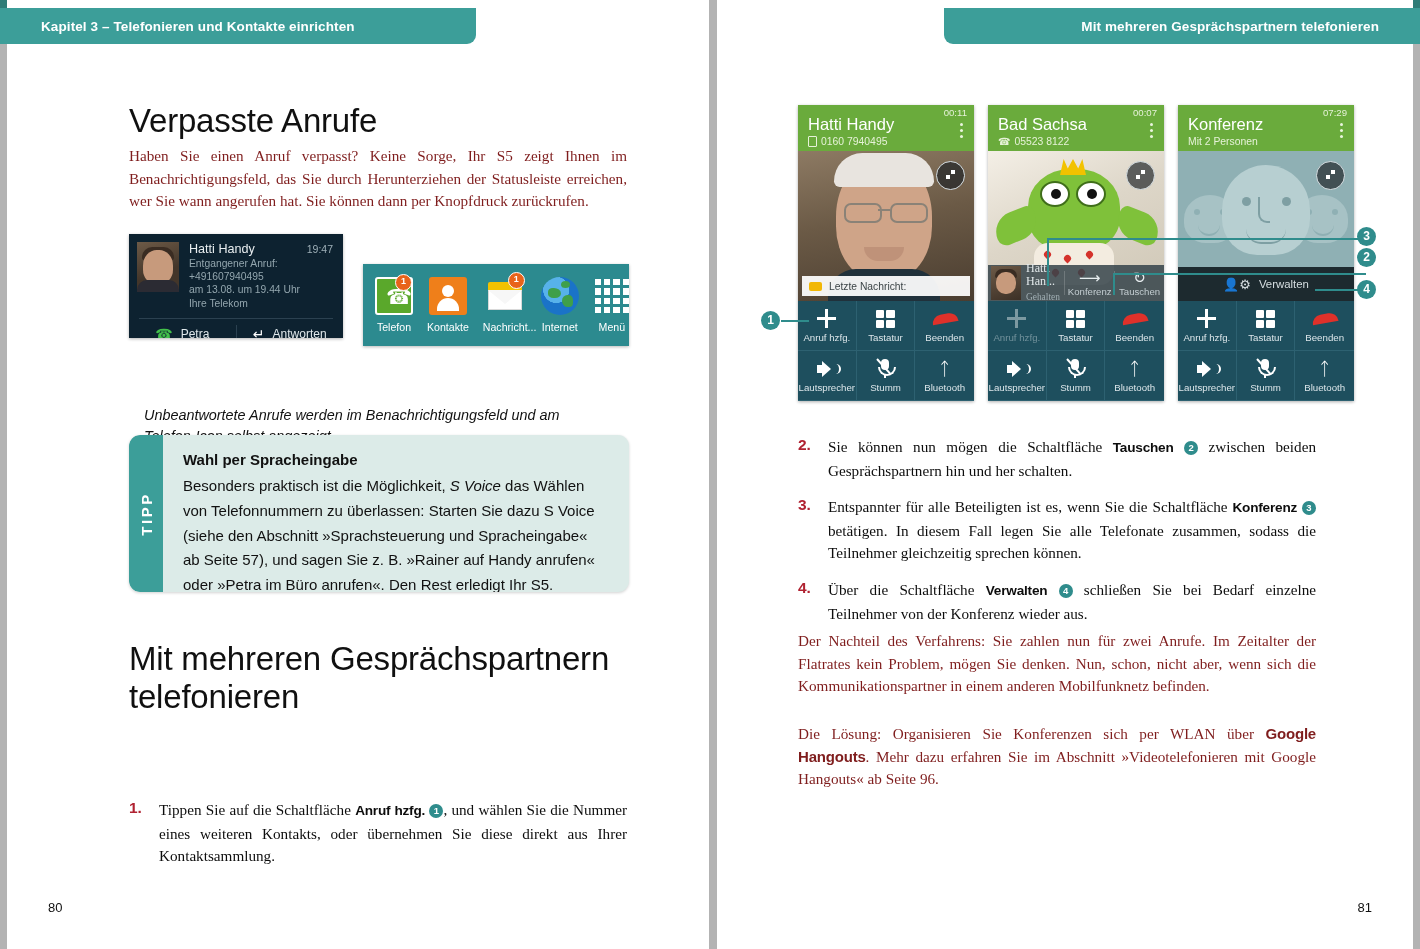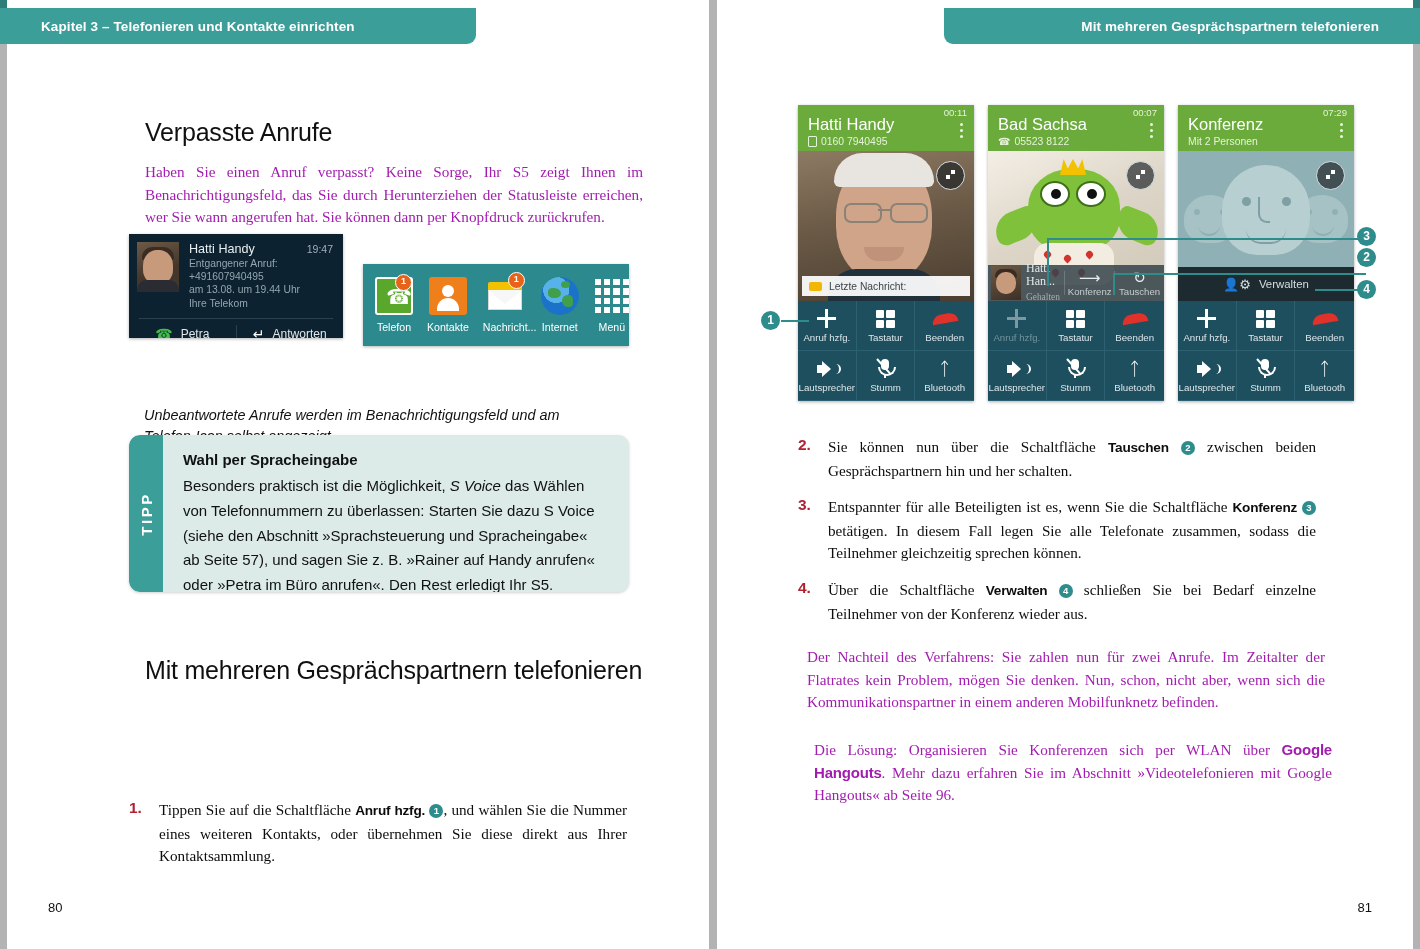--- a/index.html
+++ b/index.html
@@ -30,27 +30,27 @@
     background:#3c9e99;color:#ffffff;
     font-family:"Liberation Sans", sans-serif;
     font-size:13.5px;font-weight:600;letter-spacing:.1px;
     display:flex;align-items:center;
   }
   .runhead-left{left:-7px;width:476px;border-bottom-right-radius:9px;padding-left:41px;box-sizing:border-box;}
   .runhead-right{right:-7px;width:476px;border-bottom-left-radius:9px;padding-right:41px;box-sizing:border-box;justify-content:flex-end;}
 
   h2.section{
     font-family:"Liberation Sans", sans-serif;
-    font-weight:400;font-size:25px;color:#101010;
-    margin:16px;letter-spacing:-.2px;
+    font-weight:400;font-size:33px;color:#101010;
+    margin:0;letter-spacing:-.2px;
   }
   p.body{
     font-family:"Liberation Serif", serif;
-    font-size:15.2px;line-height:22.6px;color:#a21caf;
-    margin:16px;text-align:justify;
+    font-size:15.2px;line-height:22.6px;color:#7f1d1d;
+    margin:0;text-align:justify;
   }
   .caption{
     font-family:"Liberation Sans", sans-serif;
     font-style:italic;font-size:14.4px;line-height:21px;color:#111;
   }
 
   
   .step{display:flex;margin-top:14px;}
   .step .num{
     font-family:"Liberation Sans", sans-serif;
@@ -603,36 +603,36 @@
 
     <div class="clineT" style="left:330px;top:238px;width:2px;height:48px;"></div>
     <div class="cline" style="left:330px;top:238px;width:319px;"></div>
     <div class="callout" style="left:640px;top:227px;">3</div>
 
     <div class="cline" style="left:598px;top:289px;width:50px;"></div>
     <div class="callout" style="left:640px;top:280px;">4</div>
 
     <div class="step" style="position:absolute;left:81px;top:422px;width:518px;">
       <div class="num">2.</div>
-      <div class="txt"><span>Sie können nun über die Schaltfläche </span><span class="ui">Tauschen</span>
+      <div class="txt"><span>Sie können nun mögen die Schaltfläche </span><span class="ui">Tauschen</span>
         <span class="badge">2</span><span> zwischen beiden Gesprächspartnern hin und her schalten.</span></div>
     </div>
 
     <div class="step" style="position:absolute;left:81px;top:482px;width:518px;">
       <div class="num">3.</div>
       <div class="txt"><span>Entspannter für alle Beteiligten ist es, wenn Sie die Schaltfläche </span><span class="ui">Konferenz</span>
         <span class="badge">3</span><span> betätigen. In diesem Fall legen Sie alle Telefonate zusammen, sodass die Teilnehmer gleichzeitig sprechen können.</span></div>
     </div>
 
     <div class="step" style="position:absolute;left:81px;top:565px;width:518px;">
       <div class="num">4.</div>
       <div class="txt"><span>Über die Schaltfläche </span><span class="ui">Verwalten</span>
         <span class="badge">4</span><span> schließen Sie bei Bedarf einzelne Teilnehmer von der Konferenz wieder aus.</span></div>
     </div>
 
-    <p class="body" style="position:absolute;left:74px;top:630px;width:518px;">Der Nachteil des Verfahrens: Sie zahlen nun für zwei Anrufe. Im Zeitalter der Flatrates kein Problem, mögen Sie denken. Nun, schon, nicht aber, wenn sich die Kommunikationspartner in einem anderen Mobilfunknetz befinden.</p>
+    <p class="body" style="position:absolute;left:81px;top:630px;width:518px;">Der Nachteil des Verfahrens: Sie zahlen nun für zwei Anrufe. Im Zeitalter der Flatrates kein Problem, mögen Sie denken. Nun, schon, nicht aber, wenn sich die Kommunikationspartner in einem anderen Mobilfunknetz befinden.</p>
 
     <p class="body" style="position:absolute;left:81px;top:723px;width:518px;"><span>Die Lösung: Organisieren Sie Konferenzen sich per WLAN über </span><b class="ui" style="font-size:15px;">Google Hangouts</b><span>. Mehr dazu erfahren Sie im Abschnitt »Videotelefonieren mit Google Hangouts« ab Seite 96.</span></p>
 
     <div class="pageno" style="right:41px;">81</div>
   </div>
 
 </div>
 
 </body></html>

